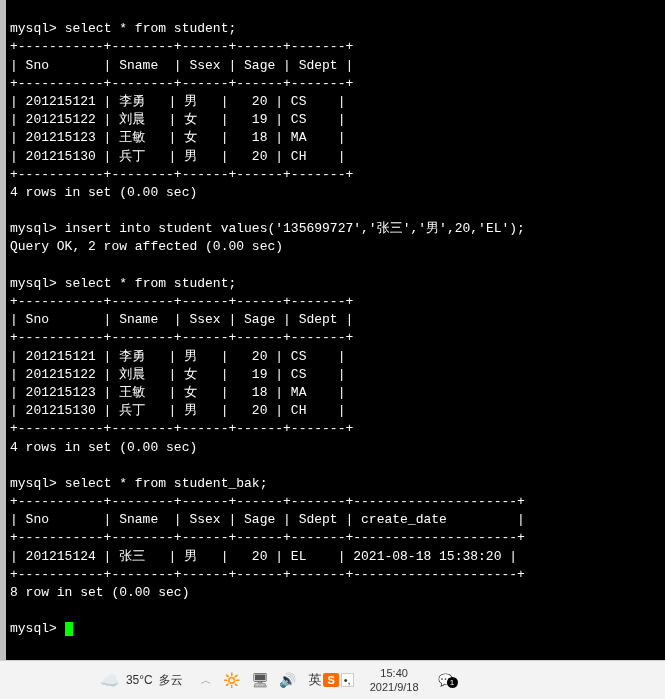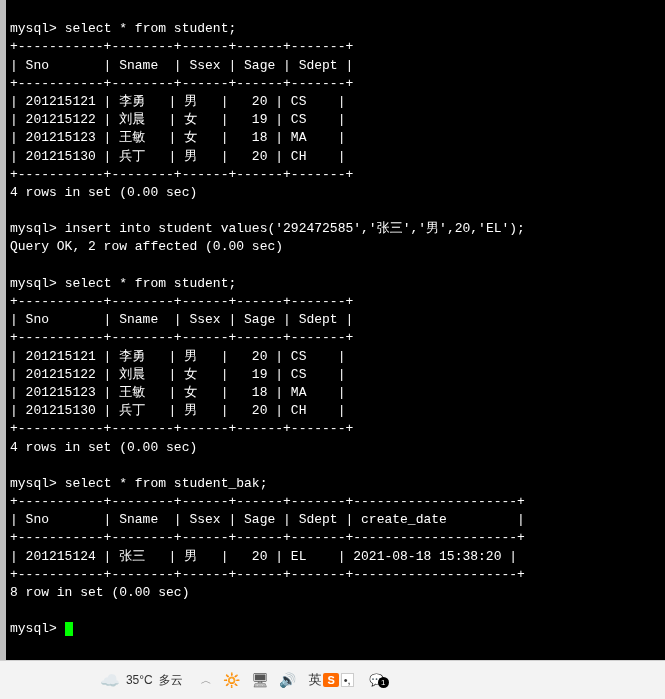--- a/index.html
+++ b/index.html
@@ -125,21 +125,21 @@
 <span class="tline">+-----------+--------+------+------+-------+</span>
 <span class="tline">| Sno       | Sname  | Ssex | Sage | Sdept |</span>
 <span class="tline">+-----------+--------+------+------+-------+</span>
 <span class="tline">| 201215121 | 李勇   | 男   |   20 | CS    |</span>
 <span class="tline">| 201215122 | 刘晨   | 女   |   19 | CS    |</span>
 <span class="tline">| 201215123 | 王敏   | 女   |   18 | MA    |</span>
 <span class="tline">| 201215130 | 兵丁   | 男   |   20 | CH    |</span>
 <span class="tline">+-----------+--------+------+------+-------+</span>
 <span class="tline">4 rows in set (0.00 sec)</span>
 <span class="tline"> </span>
-<span class="tline"><span>mysql&gt;</span> <span>insert into student values('292472585','张三','男',20,'EL');</span></span>
+<span class="tline"><span>mysql&gt;</span> <span>insert into student values('135699727','张三','男',20,'EL');</span></span>
 <span class="tline">Query OK, 2 row affected (0.00 sec)</span>
 <span class="tline"> </span>
 <span class="tline"><span>mysql&gt;</span> <span>select * from student;</span></span>
 <span class="tline">+-----------+--------+------+------+-------+</span>
 <span class="tline">| Sno       | Sname  | Ssex | Sage | Sdept |</span>
 <span class="tline">+-----------+--------+------+------+-------+</span>
 <span class="tline">| 201215121 | 李勇   | 男   |   20 | CS    |</span>
 <span class="tline">| 201215122 | 刘晨   | 女   |   19 | CS    |</span>
 <span class="tline">| 201215123 | 王敏   | 女   |   18 | MA    |</span>
 <span class="tline">| 201215130 | 兵丁   | 男   |   20 | CH    |</span>
@@ -167,17 +167,21 @@
   <div class="tray-icons">
     <span>🔆</span>
     <span>🖥</span>
     <span>🔊</span>
   </div>
   <div class="ime">
     <span>英</span>
     <span class="ime-s">S</span>
     <span class="ime-cn">•,</span>
   </div>
+  <div class="clock">
+    <span>15:40</span>
+    <span>2021/9/18</span>
+  </div>
   <div class="notif">
     <span>💬</span>
     <span class="notif-badge">1</span>
   </div>
 </div>
 
 </body></html>

